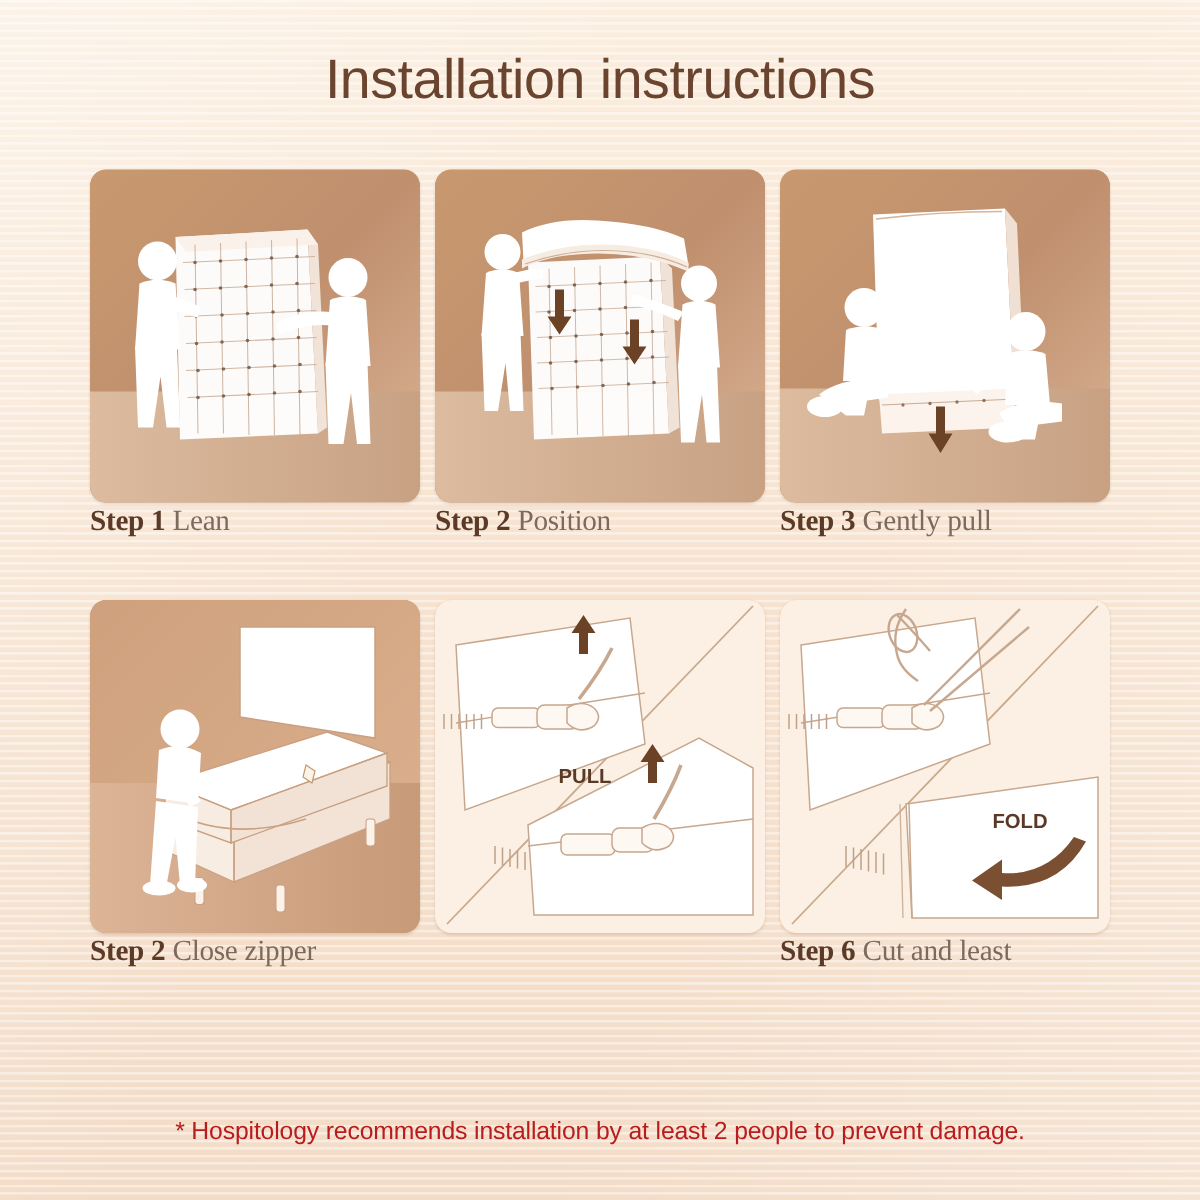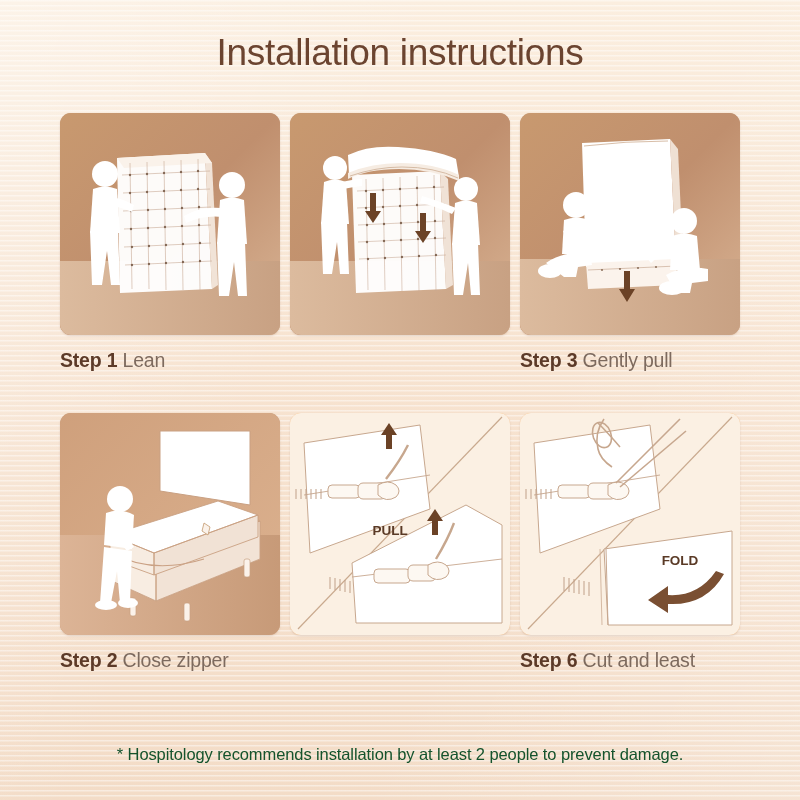--- a/index.html
+++ b/index.html
@@ -51,38 +51,38 @@
   }
   .panel.warm{
     background:linear-gradient(135deg,#c99b79 0%,#c08f6e 40%,#d6ae90 100%);
   }
   .panel.cream{
     background:#fdba74;
   }
   .panel svg{display:block;width:100%;height:100%;}
 
   .caption{
-    margin-top:13px;
     font-size:19.5px;
     line-height:25px;
     color:#7d6a5e;
     letter-spacing:-0.2px;
+    font-family:Liberation Serif, serif;
   }
   .caption b{color:#5c3a28;font-weight:bold;}
 
   .divider{
     position:absolute;left:60px;top:397px;width:680px;height:1px;
     background:linear-gradient(90deg,rgba(193,150,121,0) 0%,#c39madd 0%,#bf9578 6%,#b98e70 50%,#bf9578 94%,rgba(193,150,121,0) 100%);
   }
 
   .footnote{
     position:absolute;left:0;right:0;top:745px;
     text-align:center;
     font-size:16.5px;
-    color:#14532d;
+    color:#b91c1c;
     letter-spacing:-0.1px;
   }
 
   .row2 .caption{min-height:50px;}
 </style>
 </head>
 <body>
 
 <div class="page">
   <div class="bg-texture"></div>
@@ -250,20 +250,24 @@
               <path d="M31 109 l26 0 l2 52 -9 0 -3 -32 -5 32 -9 0 z"></path>
             </g>
             <g fill="#ffffff">
               <circle cx="176" cy="76" r="12"></circle>
               <path d="M165 90 q11 -5 22 0 l3 42 -28 0 z"></path>
               <path d="M166 95 q-20 -8 -34 -12 l-2 7 q16 3 32 11 z"></path>
               <path d="M162 130 l26 0 l2 52 -9 0 -3 -32 -5 32 -9 0 z"></path>
             </g>
           </svg>
         </div>
+        <div class="caption">
+          <b>Step 2</b>
+          <span>Position</span>
+        </div>
       </div>
 
       <div class="cell">
         <div class="panel warm">
           <svg viewBox="0 0 220 222" preserveAspectRatio="none">
             <rect x="0" y="0" width="220" height="222" fill="url(#w1)"></rect>
             <rect x="0" y="146" width="220" height="76" fill="url(#f1)"></rect>
             <g>
               <path d="M62 30 L150 26 L156 150 L66 154 Z" fill="#ffffff"></path>
               <path d="M150 26 L158 36 L163 146 L156 150 Z" fill="#efe0d3"></path>

